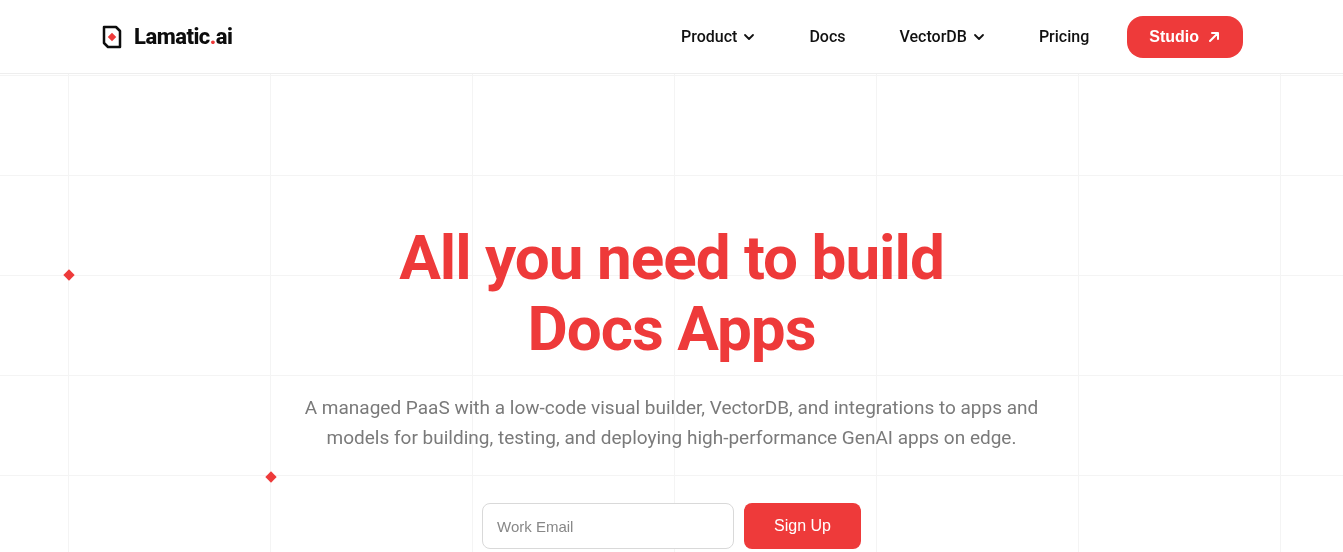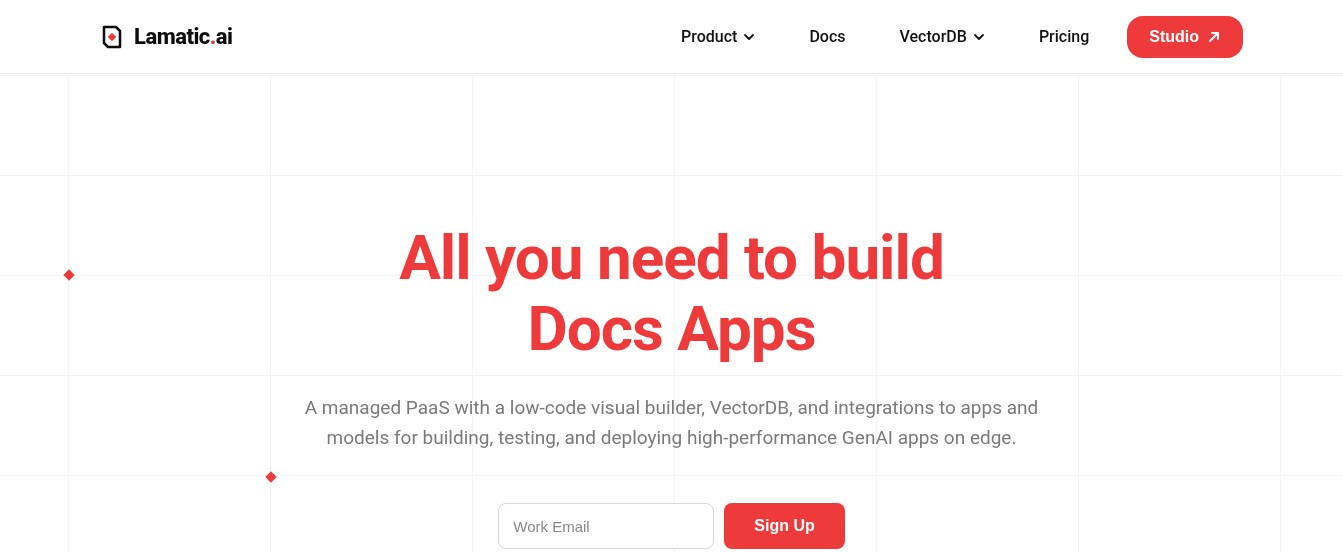--- a/index.html
+++ b/index.html
@@ -134,34 +134,34 @@
     color: #7a7a7a;
     font-weight: 400;
   }
   .signup {
     margin-top: 50px;
     display: inline-flex;
     align-items: stretch;
     gap: 10px;
   }
   .email-input {
-    width: 216px;
+    width: 252px;
     height: 46px;
     border: 1px solid #d9d9d9;
     border-radius: 8px;
     padding: 0 14px;
     font-size: 15px;
     color: #555;
     background: #fff;
   }
   .email-input::placeholder { color: #888; }
   .btn-signup {
     background: #ee3a3a;
     color: #fff;
-    font-weight: 700;
+    font-weight: 400;
     font-size: 16px;
     padding: 0 30px;
     border-radius: 8px;
     border: none;
     cursor: pointer;
   }
 </style>
 </head>
 <body>
 

